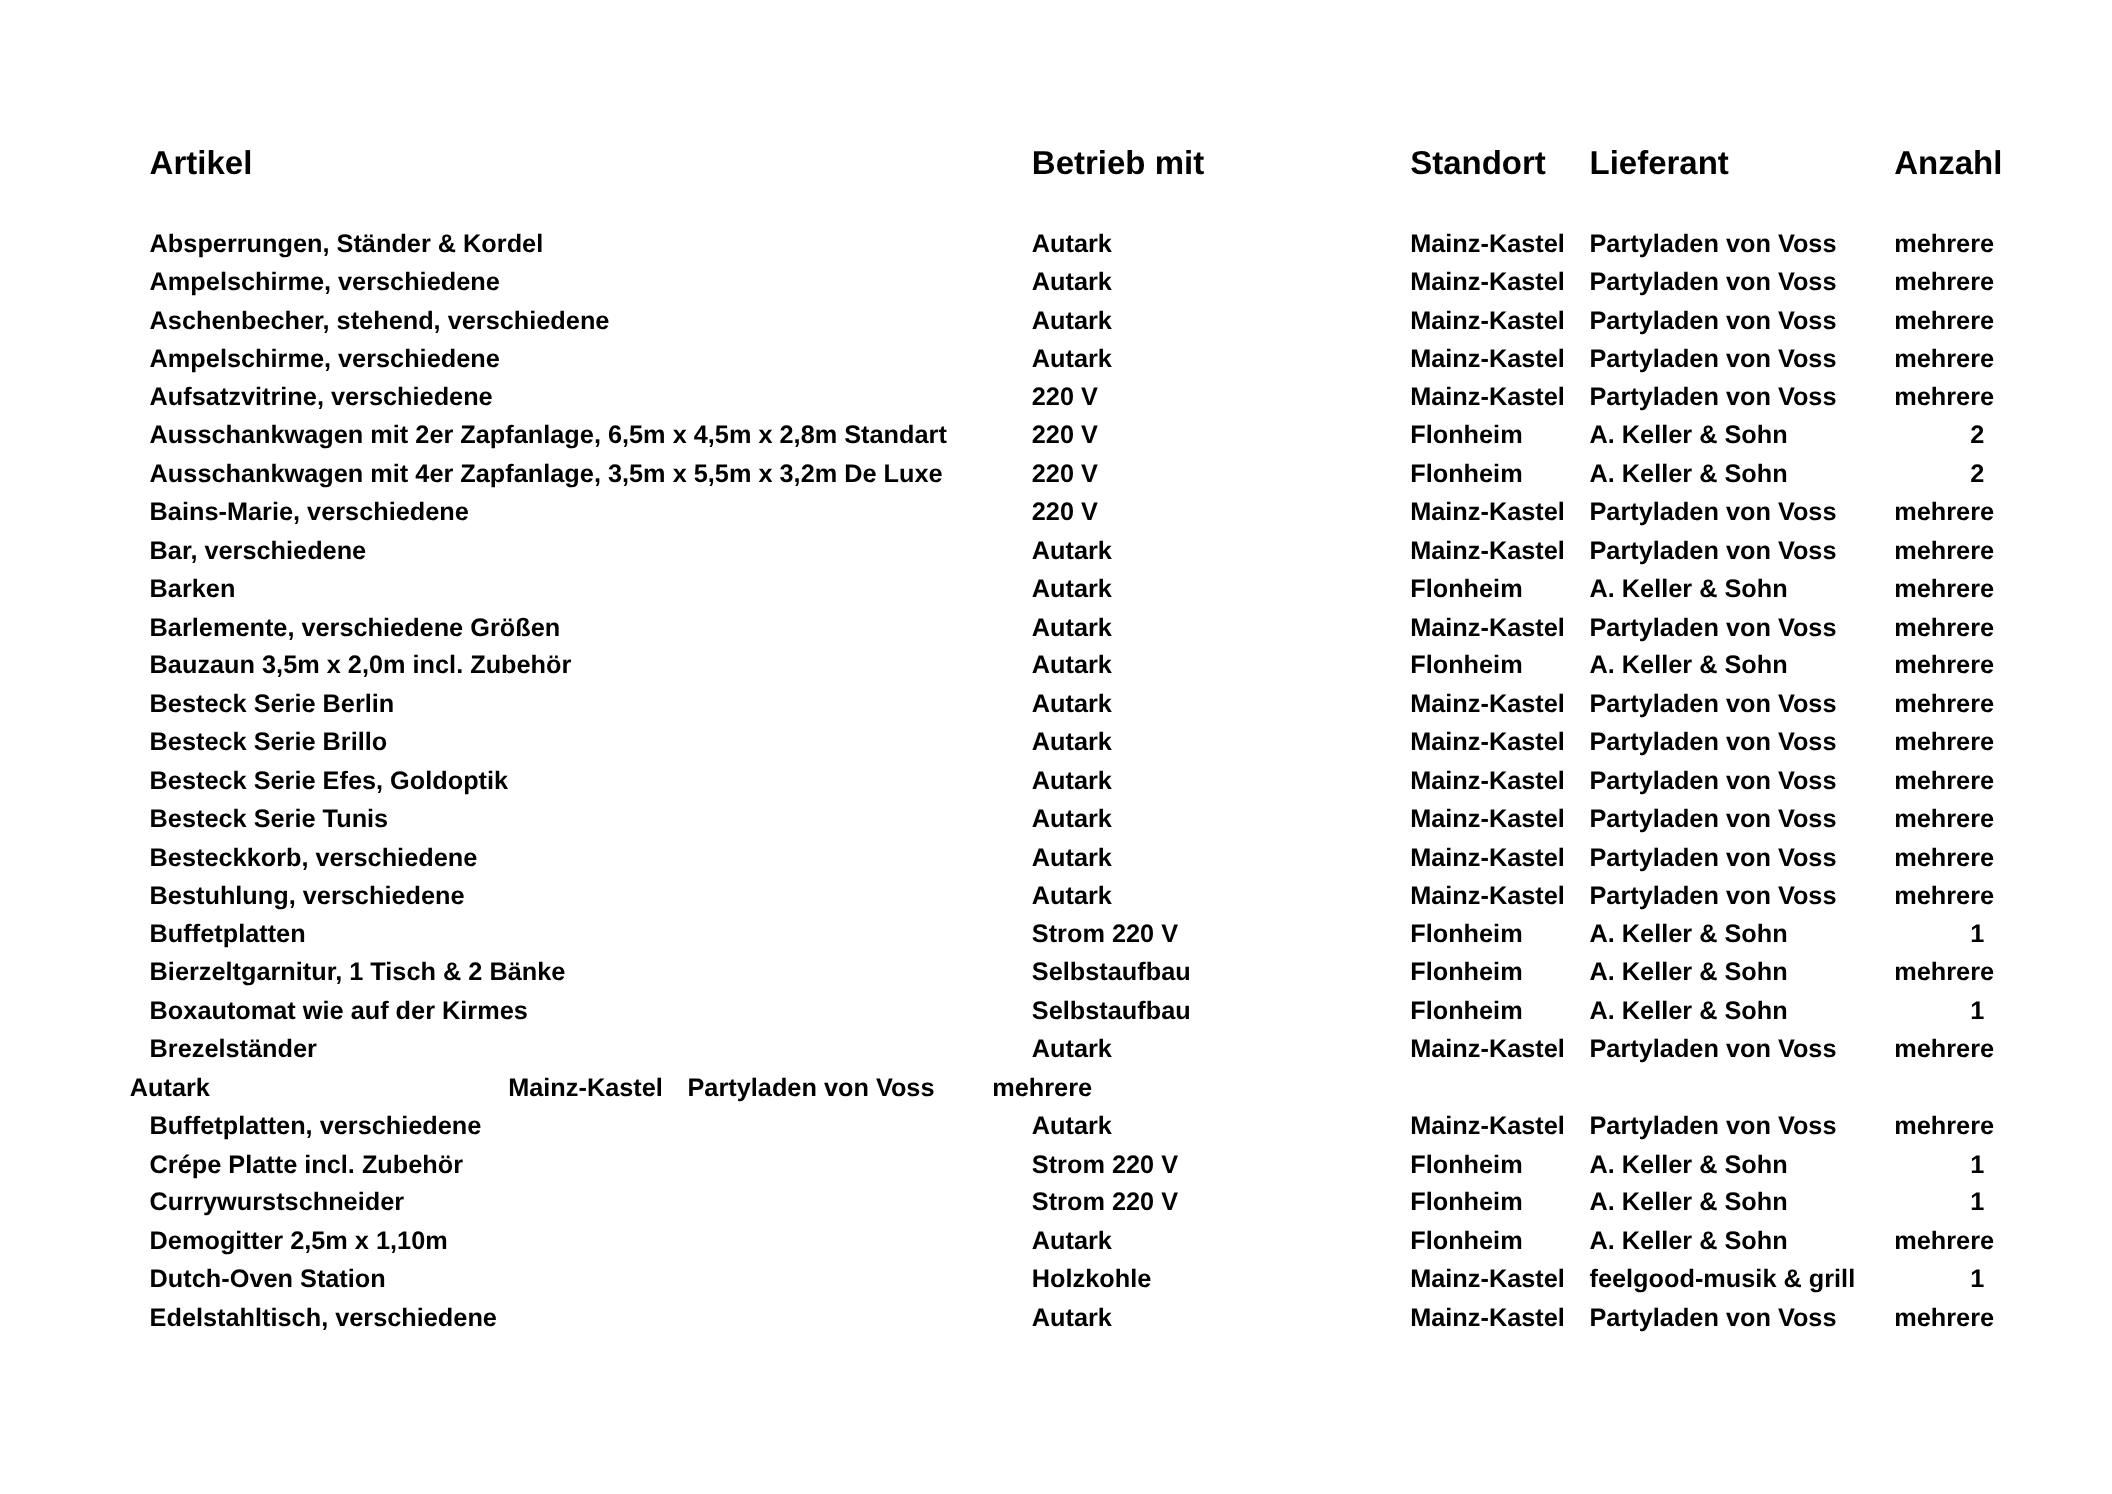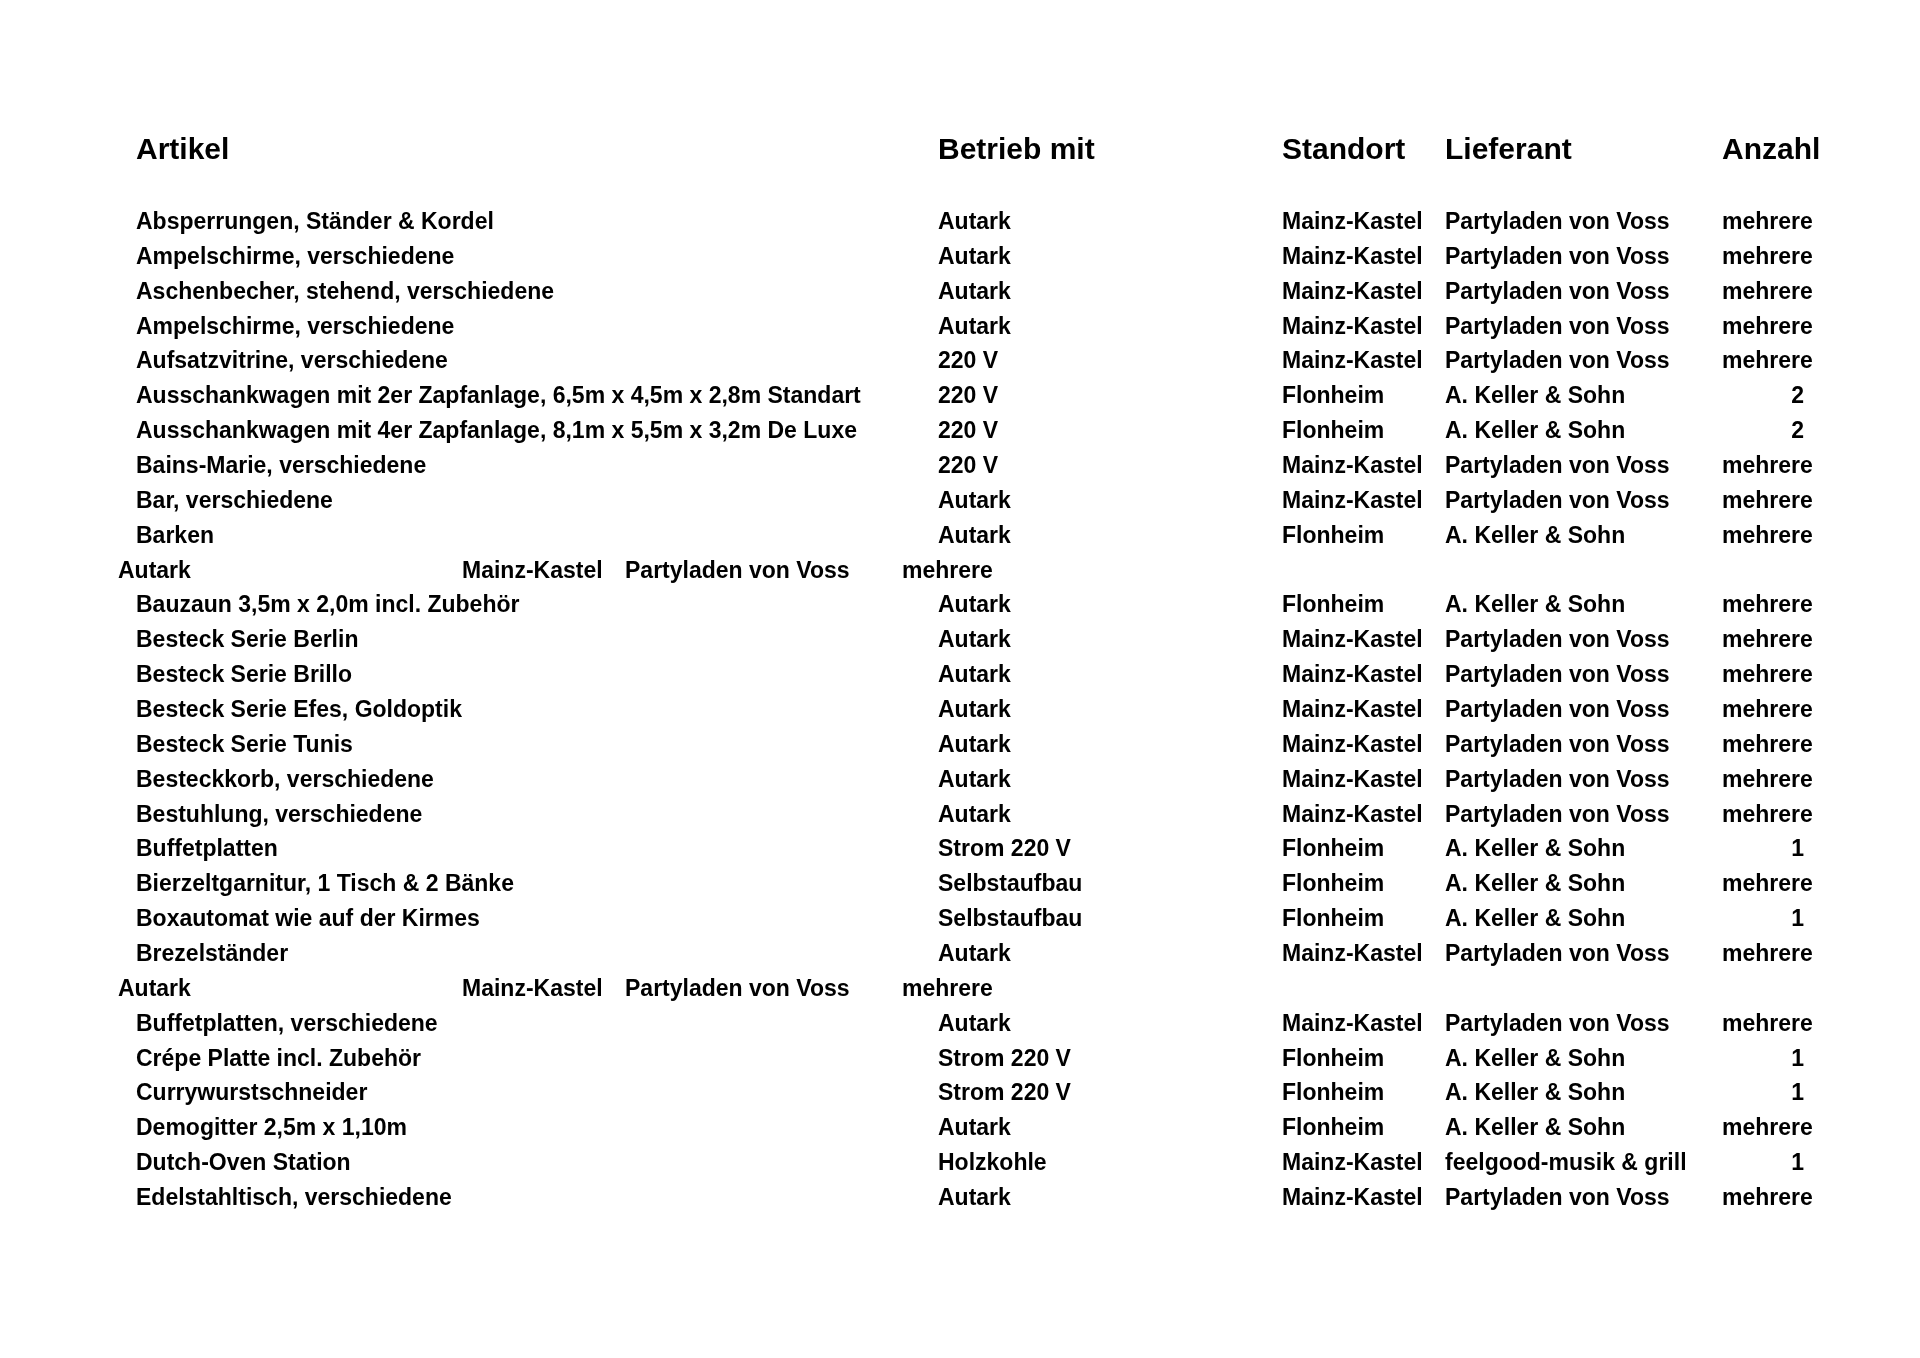--- a/index.html
+++ b/index.html
@@ -98,21 +98,21 @@
         <div class="c4">mehrere</div>
       </div>
       <div class="row">
         <div class="c0">Ausschankwagen mit 2er Zapfanlage, 6,5m x 4,5m x 2,8m Standart</div>
         <div class="c1">220 V</div>
         <div class="c2">Flonheim</div>
         <div class="c3">A. Keller &amp; Sohn</div>
         <div class="c4">2</div>
       </div>
       <div class="row">
-        <div class="c0">Ausschankwagen mit 4er Zapfanlage, 8,1m x 5,5m x 3,2m De Luxe</div>
+        <div class="c0">Ausschankwagen mit 4er Zapfanlage, 3,5m x 5,5m x 3,2m De Luxe</div>
         <div class="c1">220 V</div>
         <div class="c2">Flonheim</div>
         <div class="c3">A. Keller &amp; Sohn</div>
         <div class="c4">2</div>
       </div>
       <div class="row">
         <div class="c0">Bains-Marie, verschiedene</div>
         <div class="c1">220 V</div>
         <div class="c2">Mainz-Kastel</div>
         <div class="c3">Partyladen von Voss</div>
@@ -126,20 +126,21 @@
         <div class="c4">mehrere</div>
       </div>
       <div class="row">
         <div class="c0">Barken</div>
         <div class="c1">Autark</div>
         <div class="c2">Flonheim</div>
         <div class="c3">A. Keller &amp; Sohn</div>
         <div class="c4">mehrere</div>
       </div>
       <div class="row">
+        <div class="c0">Barlemente, verschiedene Größen</div>
         <div class="c1">Autark</div>
         <div class="c2">Mainz-Kastel</div>
         <div class="c3">Partyladen von Voss</div>
         <div class="c4">mehrere</div>
       </div>
       <div class="row">
         <div class="c0">Bauzaun 3,5m x 2,0m incl. Zubehör</div>
         <div class="c1">Autark</div>
         <div class="c2">Flonheim</div>
         <div class="c3">A. Keller &amp; Sohn</div>

